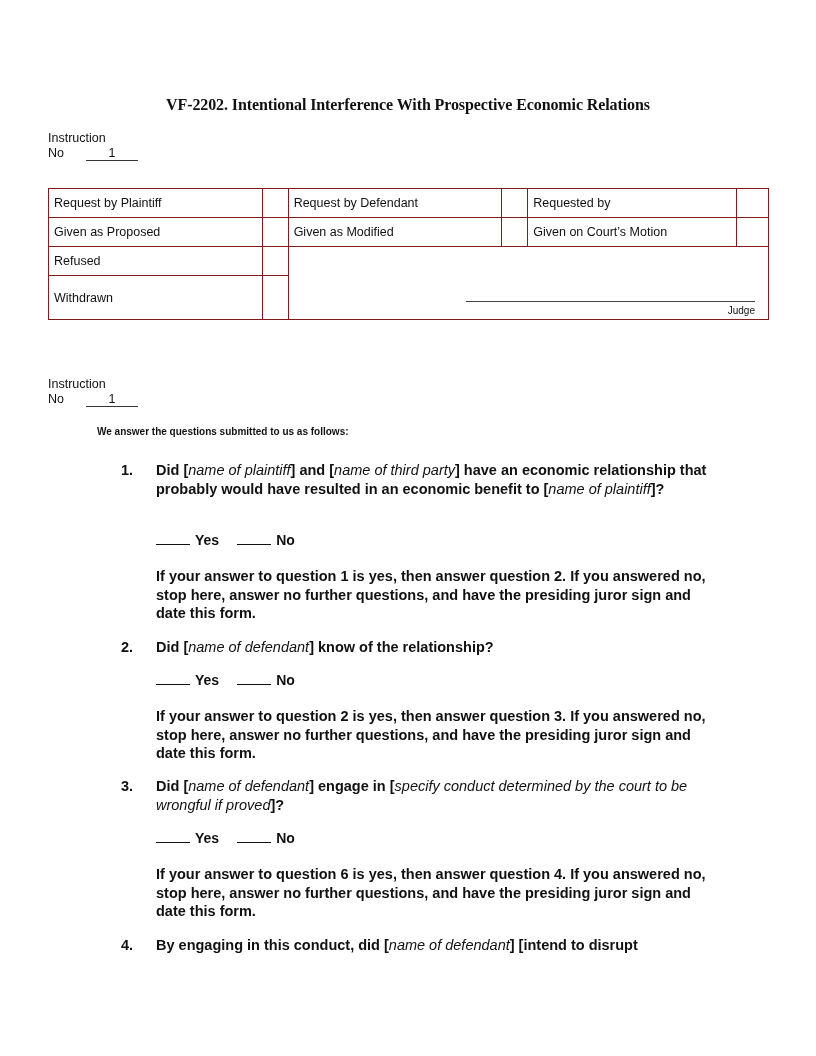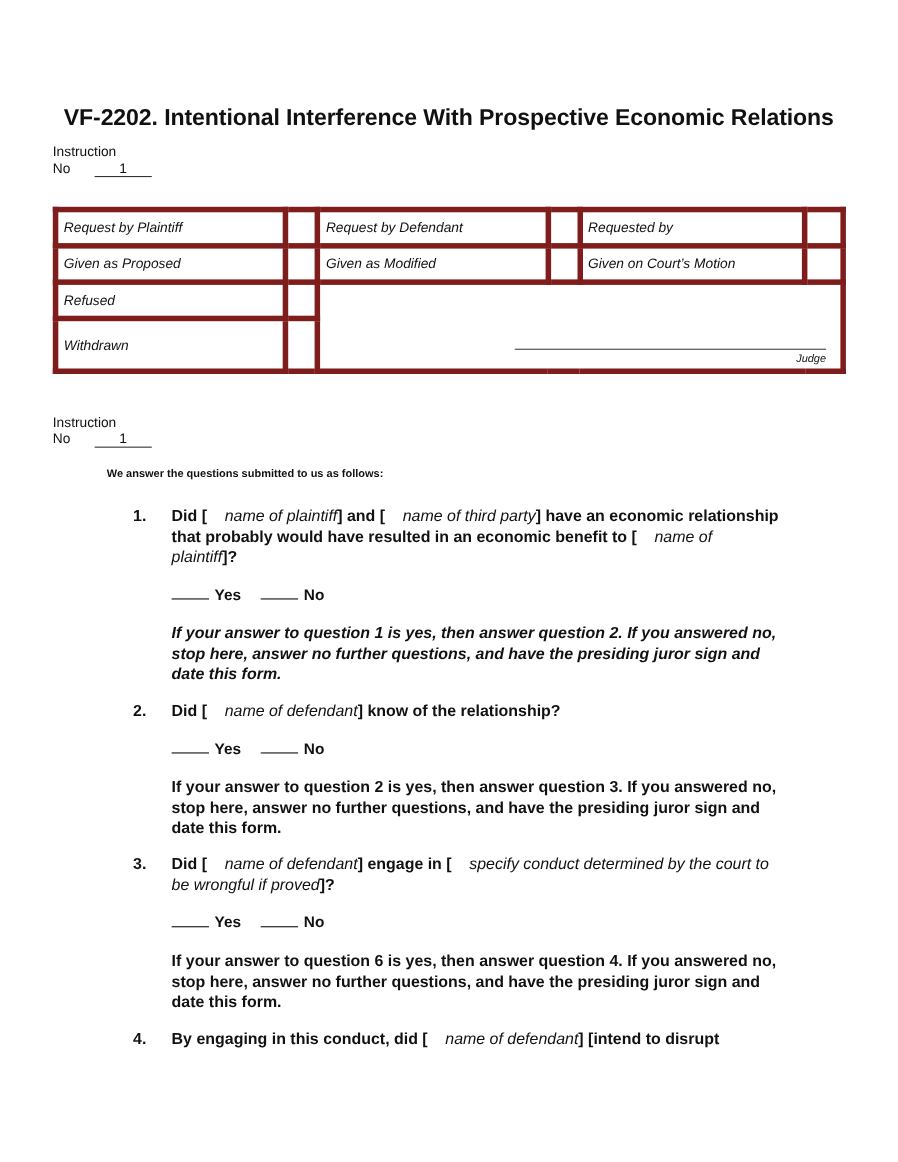--- a/index.html
+++ b/index.html
@@ -1,30 +1,30 @@
 <!DOCTYPE html>
 <html><head>
   <meta charset="utf-8">
   <style>
     html, body { margin: 0; padding: 0; background: #ffffff; }
     body { width: 816px; height: 1056px; position: relative; overflow: hidden; font-family: "Liberation Sans", sans-serif; color: #111; }
-    .title { position: absolute; top: 96px; left: 0; width: 816px; text-align: center; font-weight: bold; font-size: 21px; letter-spacing: -0.1px; }
+    .title { position: absolute; top: 96px; left: 0; width: 816px; text-align: center; font-weight: bold; font-size: 16px; letter-spacing: -0.1px; font-family: Liberation Serif, serif; }
     .instr { position: absolute; left: 48px; font-size: 12.5px; line-height: 14.5px; }
     .instr .num { display: inline-block; width: 52px; border-bottom: 1px solid #333; text-align: center; margin-left: 22px; line-height: 13px; }
     table.req { position: absolute; top: 188px; left: 48px; width: 721px; border-collapse: collapse; font-size: 12.5px; }
-    table.req td { border: 5px solid #7f1d1d; padding: 0 5px; height: 28px; vertical-align: middle; font-style: italic; }
+    table.req td { border: 1px solid #7f1d1d; padding: 0 5px; height: 28px; vertical-align: middle; }
     table.req td.chk { width: 24px; padding: 0; }
     table.req td.blank { position: relative; }
     .sigline { position: absolute; left: 177px; right: 13px; bottom: 17px; border-top: 1px solid #444; }
     .judge { position: absolute; right: 13px; bottom: 3px; font-size: 10px; }
     .intro { position: absolute; top: 426px; left: 97px; font-weight: bold; font-size: 10px; }
     .q { position: absolute; left: 121px; width: 590px; font-weight: bold; font-size: 14.5px; line-height: 18.5px; }
     .q .n { position: absolute; left: 0; top: 0; }
     .q .t { margin-left: 35px; display: block; }
-    .q i { font-weight: normal; font-style: italic; margin-left: 16px; }
+    .q i { font-weight: normal; font-style: italic; }
     .yn { position: absolute; left: 156px; font-weight: bold; font-size: 14px; }
     .yn .blank { display: inline-block; width: 34px; border-bottom: 1.5px solid #111; margin-right: 5px; }
     .yn .no { margin-left: 18px; }
     .para { position: absolute; left: 156px; width: 560px; font-weight: bold; font-size: 14.5px; line-height: 18.5px; }
   </style>
 </head>
 <body>
 
 <div class="title">VF-2202. Intentional Interference With Prospective Economic Relations</div>
 
@@ -73,21 +73,21 @@
 
 <div class="intro">We answer the questions submitted to us as follows:</div>
 
 <div class="q" style="top:461px;">
   <span class="n">1.</span>
   <span class="t"><span>Did [</span><i>name of plaintiff</i><span>] and [</span><i>name of third party</i><span>] have an economic relationship that probably would have resulted in an economic benefit to [</span><i>name of plaintiff</i><span>]?</span></span>
 </div>
 <div class="yn" style="top:532px;">
   <span class="blank"></span><span>Yes</span><span class="blank no"></span><span>No</span>
 </div>
-<div class="para" style="top:567px;font-style:italic;">If your answer to question 1 is yes, then answer question 2. If you answered no, stop here, answer no further questions, and have the presiding juror sign and date this form.</div>
+<div class="para" style="top:567px;">If your answer to question 1 is yes, then answer question 2. If you answered no, stop here, answer no further questions, and have the presiding juror sign and date this form.</div>
 
 <div class="q" style="top:638px;">
   <span class="n">2.</span>
   <span class="t"><span>Did [</span><i>name of defendant</i><span>] know of the relationship?</span></span>
 </div>
 <div class="yn" style="top:672px;">
   <span class="blank"></span><span>Yes</span><span class="blank no"></span><span>No</span>
 </div>
 <div class="para" style="top:707px;">If your answer to question 2 is yes, then answer question 3. If you answered no, stop here, answer no further questions, and have the presiding juror sign and date this form.</div>
 

